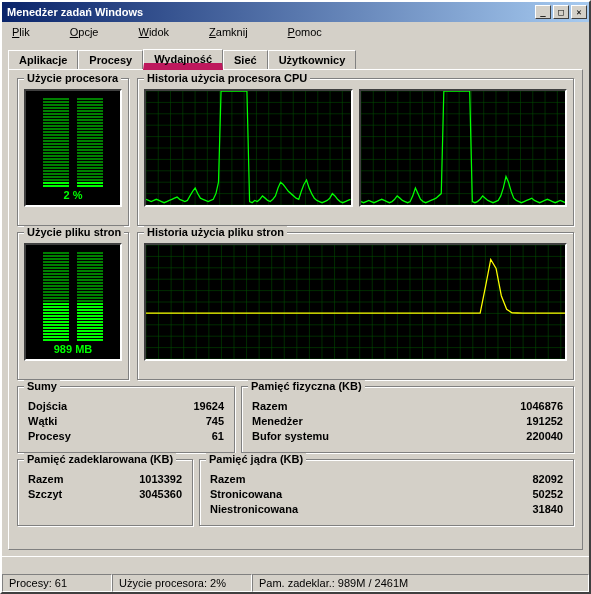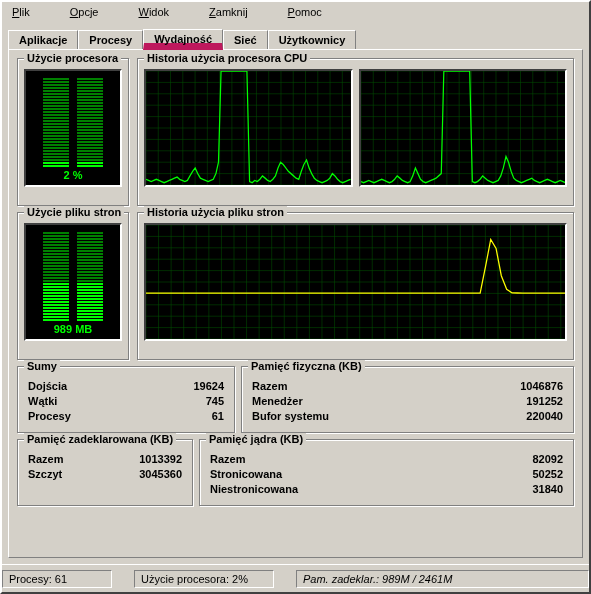--- a/index.html
+++ b/index.html
@@ -31,28 +31,36 @@
 .graph-box { flex: 1; height: 148px; }
 .graph-container { display: flex; gap: 6px; height: 118px; }
 .graph { background: #000; border: 2px solid; border-color: #404040 #fff #fff #404040; flex: 1; position: relative; overflow: hidden; }
 .graph svg { width: 100%; height: 100%; display: block; }
 .info-row { display: flex; gap: 6px; }
 .info-box { border: 1px solid #808080; box-shadow: inset 1px 1px 0 #fff, 1px 1px 0 #fff; position: relative; padding: 12px 10px 8px 10px; }
 .info-box-title { position: absolute; top: -7px; left: 6px; background: #d4d0c8; padding: 0 3px; }
 .info-line { display: flex; justify-content: space-between; line-height: 15px; }
 .info-key { }
 .info-val { text-align: right; min-width: 70px; }
-.statusbar { display: flex; border-top: 1px solid #fff; height: 28px; align-items: center; gap: 22px; }
+.statusbar { display: flex; border-top: 1px solid #fff; height: 36px; align-items: flex-end; }
 .status-cell { border: 1px solid; border-color: #808080 #fff #fff #808080; padding: 2px 6px; display: flex; align-items: center; }
-.status-cell:last-child { flex: 1; font-style: italic; }
+.status-cell:last-child { flex: 1; }
 </style>
 </head>
 <body>
 
 <div class="window">
+  <div class="titlebar">
+    <span class="titlebar-text">Menedżer zadań Windows</span>
+    <div class="titlebar-btns">
+      <div class="titlebar-btn">_</div>
+      <div class="titlebar-btn">□</div>
+      <div class="titlebar-btn">✕</div>
+    </div>
+  </div>
 
   <div class="menubar">
     <div class="menuitem"><span class="u">P</span><span></span><span>lik</span></div>
     <div class="menuitem"><span class="u">O</span><span>pcje</span></div>
     <div class="menuitem"><span class="u">W</span><span>idok</span></div>
     <div class="menuitem"><span class="u">Z</span><span>amknij</span></div>
     <div class="menuitem"><span class="u">P</span><span>omoc</span></div>
   </div>
 
   <div class="content">

